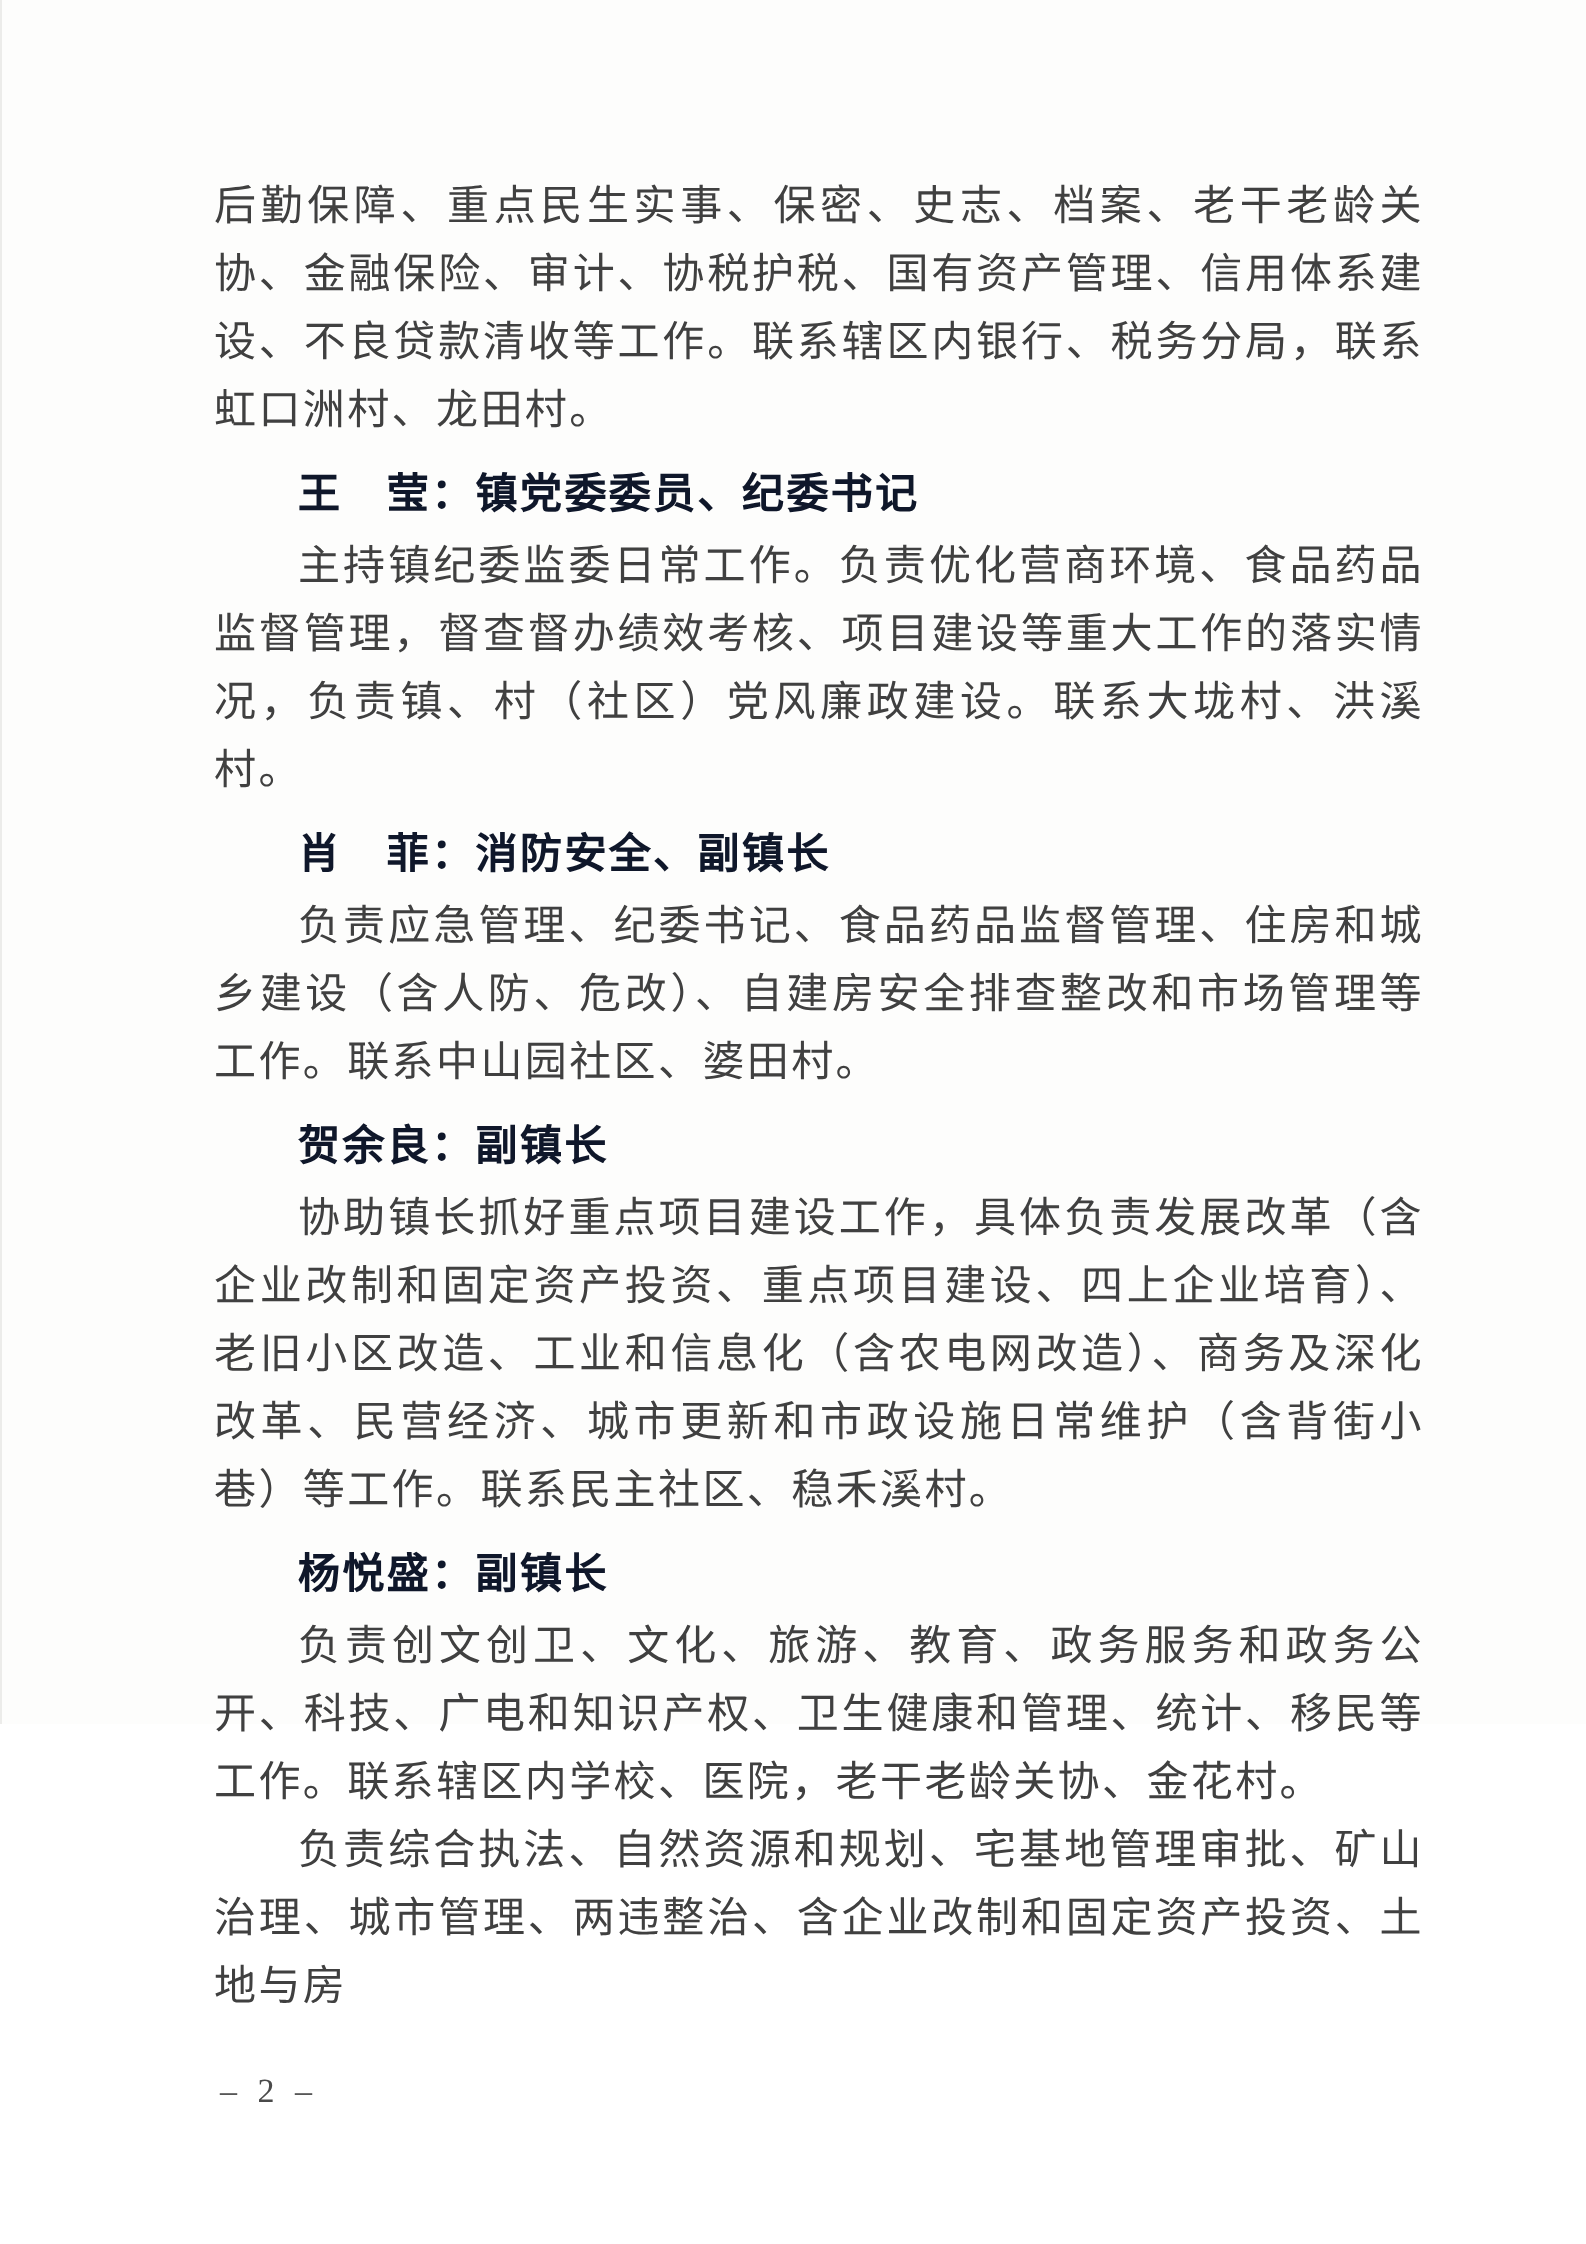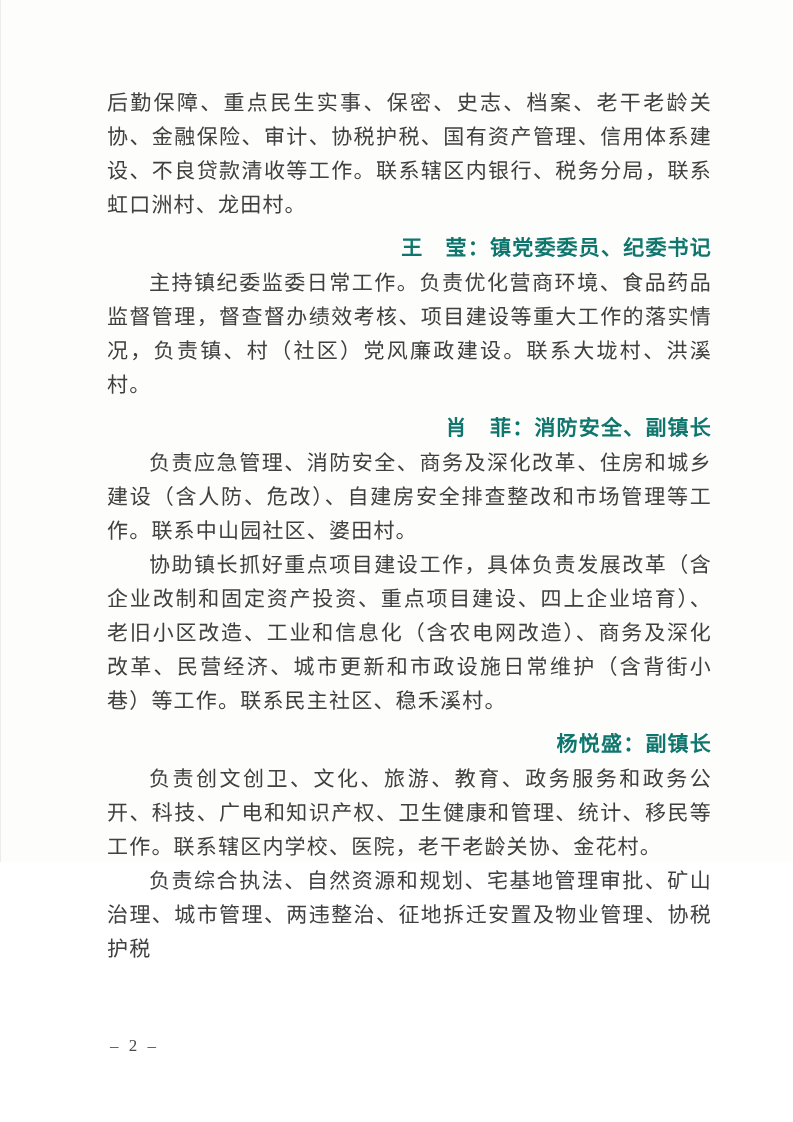--- a/index.html
+++ b/index.html
@@ -38,25 +38,25 @@
     text-indent: 2em;
   }
   .content p.continuation {
     text-indent: 0;
   }
   .content h2 {
     font-family: "Liberation Sans", "DejaVu Sans", sans-serif;
     font-size: 21px;
     line-height: 34px;
     font-weight: 700;
-    color: #0f766e;
+    color: #0f172a;
     margin: 9px 0 1px 0;
     text-indent: 2em;
     letter-spacing: 1.2px;
-    text-align: right;
+    text-align: left;
   }
   .page-number {
     position: absolute;
     left: 110px;
     top: 1036px;
     font-family: "Liberation Serif", "DejaVu Serif", serif;
     font-size: 17px;
     letter-spacing: 3px;
     color: #4a4a4a;
   }
@@ -66,25 +66,26 @@
 
 <div class="page">
   <div class="content">
 
     <p class="continuation">后勤保障、重点民生实事、保密、史志、档案、老干老龄关协、金融保险、审计、协税护税、国有资产管理、信用体系建设、不良贷款清收等工作。联系辖区内银行、税务分局，联系虹口洲村、龙田村。</p>
 
     <h2>王　莹：镇党委委员、纪委书记</h2>
     <p>主持镇纪委监委日常工作。负责优化营商环境、食品药品监督管理，督查督办绩效考核、项目建设等重大工作的落实情况，负责镇、村（社区）党风廉政建设。联系大垅村、洪溪村。</p>
 
     <h2>肖　菲：消防安全、副镇长</h2>
-    <p>负责应急管理、消防安全、商务及深化改革、住房和城乡建设（含人防、危改）、自建房安全排查整改和市场管理等工作。联系中山园社区、婆田村。</p>
+    <p>负责应急管理、纪委书记、食品药品监督管理、住房和城乡建设（含人防、危改）、自建房安全排查整改和市场管理等工作。联系中山园社区、婆田村。</p>
 
+    <h2>贺余良：副镇长</h2>
     <p>协助镇长抓好重点项目建设工作，具体负责发展改革（含企业改制和固定资产投资、重点项目建设、四上企业培育）、老旧小区改造、工业和信息化（含农电网改造）、商务及深化改革、民营经济、城市更新和市政设施日常维护（含背街小巷）等工作。联系民主社区、稳禾溪村。</p>
 
     <h2>杨悦盛：副镇长</h2>
     <p>负责创文创卫、文化、旅游、教育、政务服务和政务公开、科技、广电和知识产权、卫生健康和管理、统计、移民等工作。联系辖区内学校、医院，老干老龄关协、金花村。</p>
 
-    <p>负责综合执法、自然资源和规划、宅基地管理审批、矿山治理、城市管理、两违整治、征地拆迁安置及物业管理、协税护税</p>
+    <p>负责综合执法、自然资源和规划、宅基地管理审批、矿山治理、城市管理、两违整治、含企业改制和固定资产投资、土地与房</p>
 
   </div>
 
   <div class="page-number">– 2 –</div>
 </div>
 
 </body></html>

